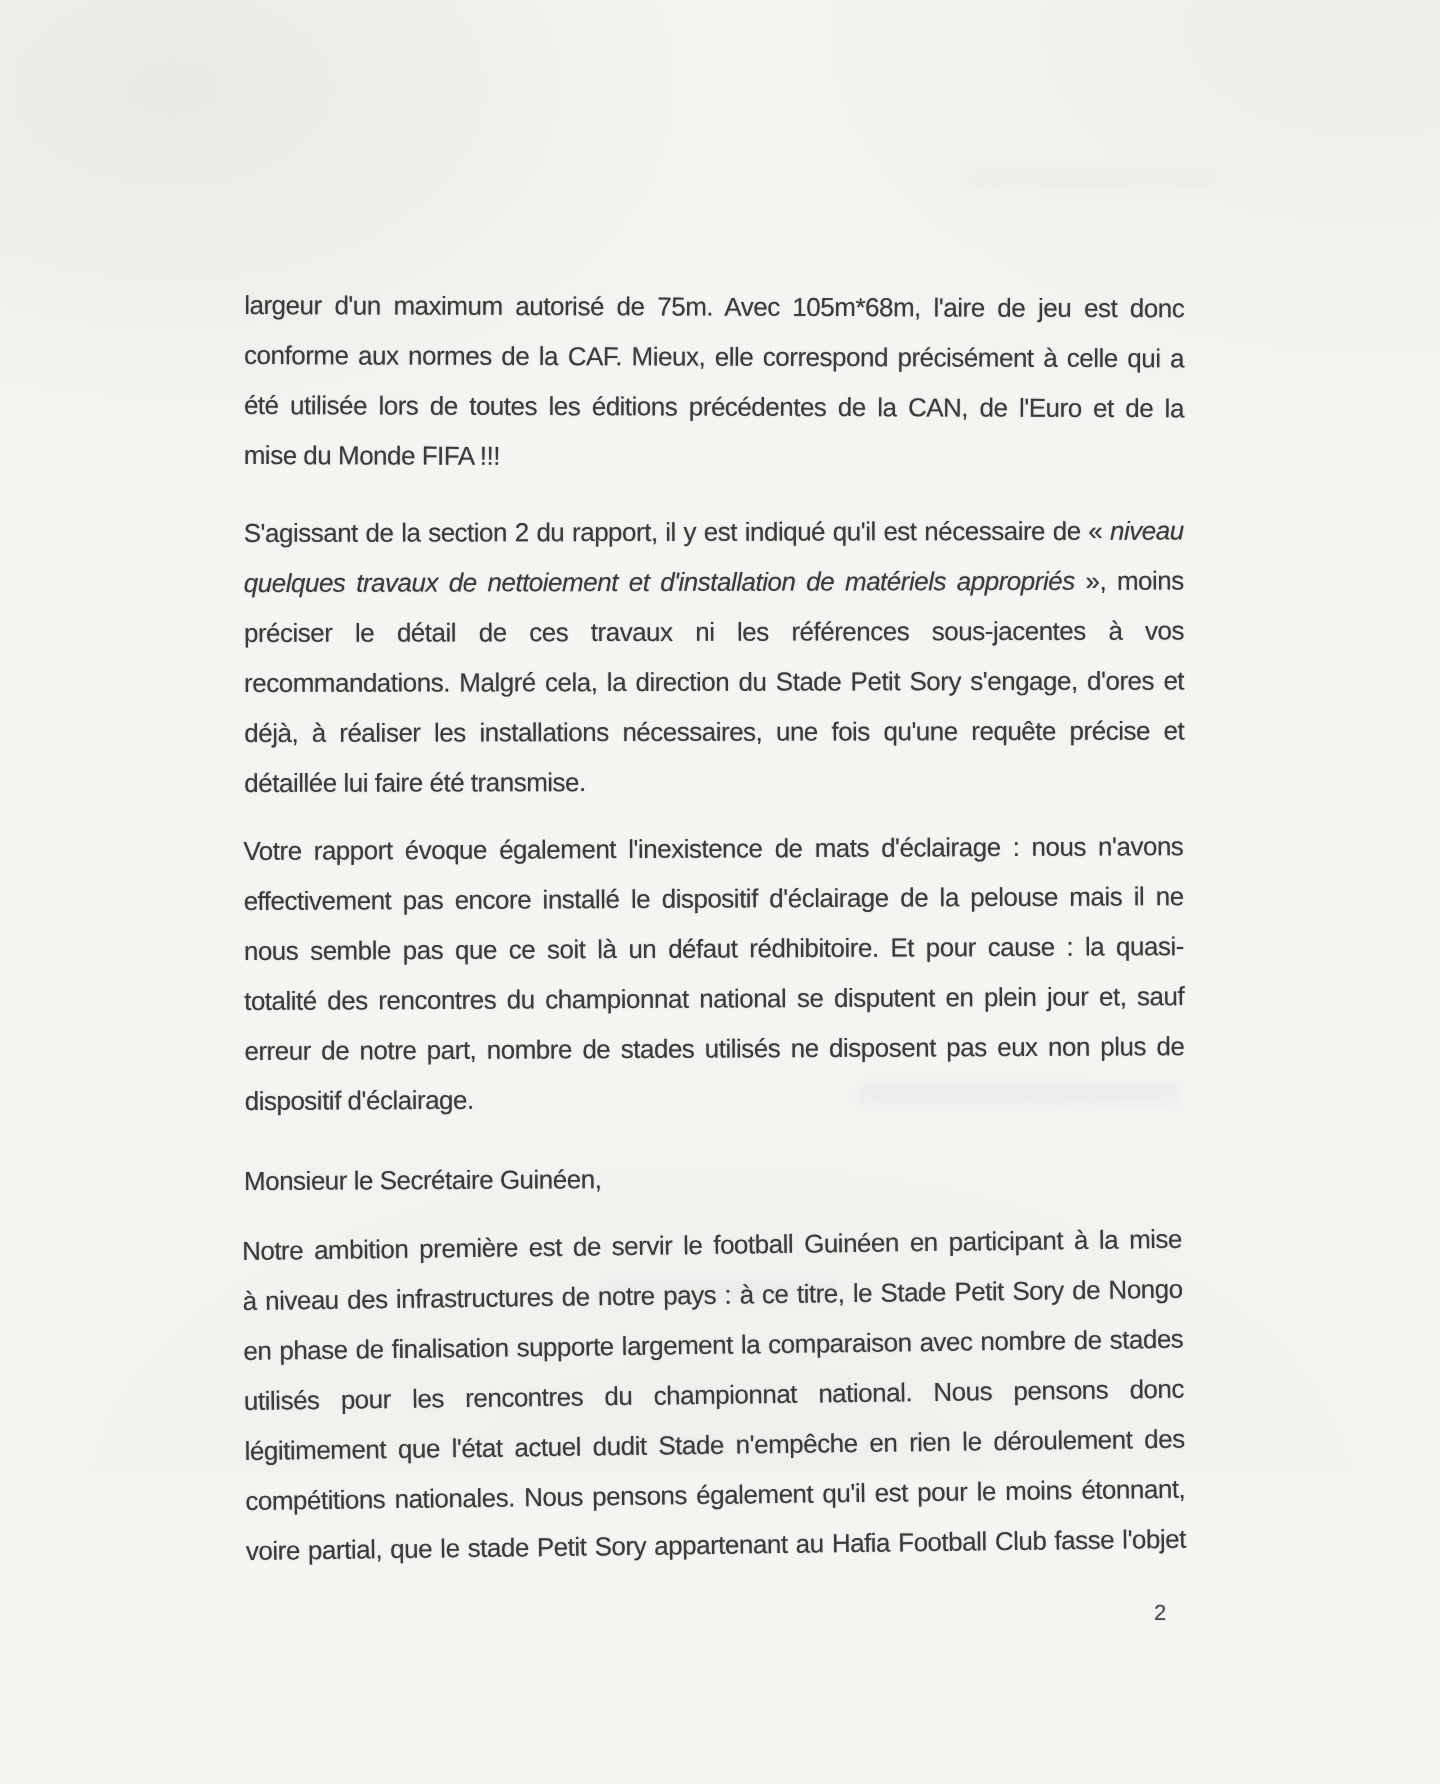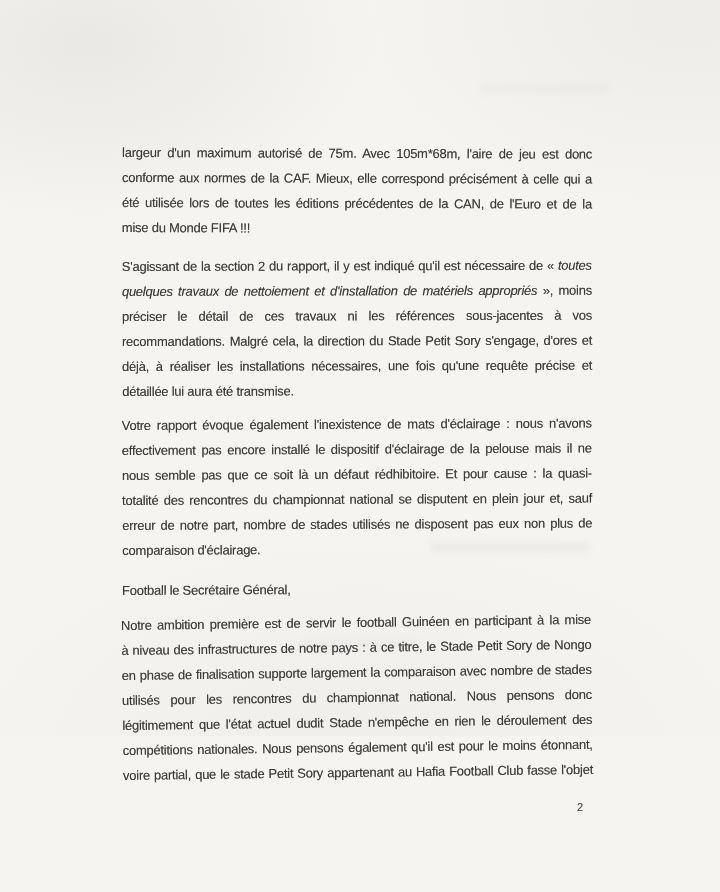--- a/index.html
+++ b/index.html
@@ -76,37 +76,37 @@
   <div class="showthrough ghost-a"></div>
   <div class="showthrough ghost-b"></div>
 
   <div class="para p1">
       <div class="line"><span>largeur d'un maximum autorisé de 75m. Avec 105m*68m, l'aire de jeu est donc</span></div>
       <div class="line"><span>conforme aux normes de la CAF. Mieux, elle correspond précisément à celle qui a</span></div>
       <div class="line"><span>été utilisée lors de toutes les éditions précédentes de la CAN, de l'Euro et de la</span></div>
       <div class="line align-left"><span>mise du Monde FIFA !!!</span></div>
     </div>
   <div class="para p2">
-      <div class="line"><span>S'agissant de la section 2 du rapport, il y est indiqué qu'il est nécessaire de « </span><span class="it">toutes</span></div>
+      <div class="line"><span>S'agissant de la section 2 du rapport, il y est indiqué qu'il est nécessaire de « </span><span class="it">niveau</span></div>
       <div class="line"><span class="it">quelques travaux de nettoiement et d'installation de matériels appropriés</span><span> », moins</span></div>
       <div class="line"><span>préciser le détail de ces travaux ni les références sous-jacentes à vos</span></div>
       <div class="line"><span>recommandations. Malgré cela, la direction du Stade Petit Sory s'engage, d'ores et</span></div>
       <div class="line"><span>déjà, à réaliser les installations nécessaires, une fois qu'une requête précise et</span></div>
-      <div class="line align-left"><span>détaillée lui aura été transmise.</span></div>
+      <div class="line align-left"><span>détaillée lui faire été transmise.</span></div>
     </div>
   <div class="para p3">
       <div class="line"><span>Votre rapport évoque également l'inexistence de mats d'éclairage : nous n'avons</span></div>
       <div class="line"><span>effectivement pas encore installé le dispositif d'éclairage de la pelouse mais il ne</span></div>
       <div class="line"><span>nous semble pas que ce soit là un défaut rédhibitoire. Et pour cause : la quasi-</span></div>
       <div class="line"><span>totalité des rencontres du championnat national se disputent en plein jour et, sauf</span></div>
       <div class="line"><span>erreur de notre part, nombre de stades utilisés ne disposent pas eux non plus de</span></div>
-      <div class="line align-left"><span>comparaison d'éclairage.</span></div>
+      <div class="line align-left"><span>dispositif d'éclairage.</span></div>
     </div>
   <div class="para salutation">
-      <div class="line align-left"><span>Football le Secrétaire Général,</span></div>
+      <div class="line align-left"><span>Monsieur le Secrétaire Guinéen,</span></div>
     </div>
   <div class="para p4">
       <div class="line"><span>Notre ambition première est de servir le football Guinéen en participant à la mise</span></div>
       <div class="line"><span>à niveau des infrastructures de notre pays : à ce titre, le Stade Petit Sory de Nongo</span></div>
       <div class="line"><span>en phase de finalisation supporte largement la comparaison avec nombre de stades</span></div>
       <div class="line"><span>utilisés pour les rencontres du championnat national. Nous pensons donc</span></div>
       <div class="line"><span>légitimement que l'état actuel dudit Stade n'empêche en rien le déroulement des</span></div>
       <div class="line"><span>compétitions nationales. Nous pensons également qu'il est pour le moins étonnant,</span></div>
       <div class="line"><span>voire partial, que le stade Petit Sory appartenant au Hafia Football Club fasse l'objet</span></div>
     </div>

